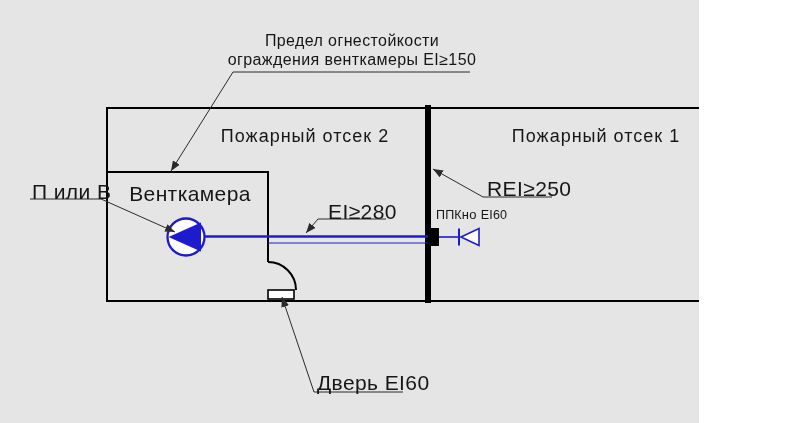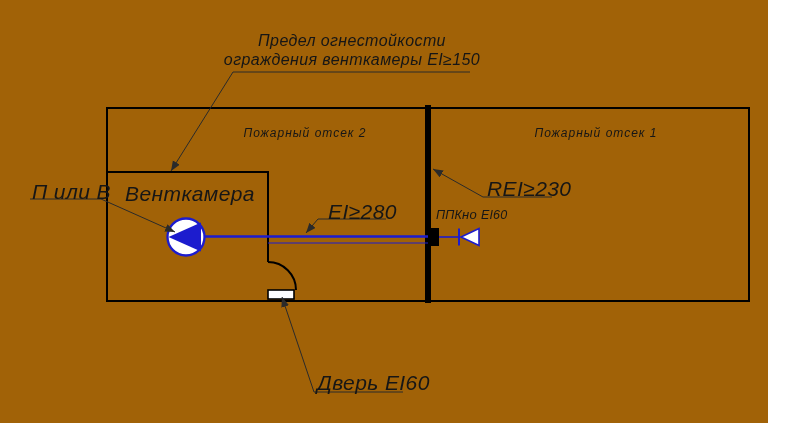--- a/index.html
+++ b/index.html
@@ -1,23 +1,23 @@
 <!DOCTYPE html>
 <html><head>
 <meta charset="utf-8">
 <style>
   html,body{margin:0;padding:0;background:#ffffff;}
   #stage{
-    position:relative;width:768px;height:423px;background:#a16207;overflow:hidden;
-    font-family:"Liberation Sans", sans-serif;color:#141414;font-style:italic;
+    position:relative;width:699px;height:423px;background:#e5e5e5;overflow:hidden;
+    font-family:"Liberation Sans", sans-serif;color:#141414;
   }
   #drawing{position:absolute;left:0;top:0;}
   .lbl{position:absolute;white-space:nowrap;font-size:21px;letter-spacing:.4px;color:#161616;}
   .lbl.center{transform:translateX(-50%);text-align:center;}
-  .compartment{font-size:12px;letter-spacing:1px;}
+  .compartment{font-size:18px;letter-spacing:1px;}
   .note{line-height:19px;font-size:16px;}
   .damper-lbl{font-size:12.5px;letter-spacing:.2px;}
   .damper-lbl .sub{font-size:13px;}
   .damper-lbl .rating{margin-left:4px;}
 </style>
 </head>
 <body>
 
 <div id="stage">
 
@@ -64,21 +64,21 @@
   <div class="lbl center compartment" style="left:305px;top:126px;">Пожарный отсек 2</div>
 
   <div class="lbl center compartment" style="left:596px;top:126px;">Пожарный отсек 1</div>
 
   <div class="lbl center" style="left:190px;top:182px;">Венткамера</div>
 
   <div class="lbl" style="left:32px;top:180px;">П или В</div>
 
   <div class="lbl" style="left:328px;top:200px;">EI≥280</div>
 
-  <div class="lbl" style="left:487px;top:177px;">REI≥230</div>
+  <div class="lbl" style="left:487px;top:177px;">REI≥250</div>
 
   <div class="lbl damper-lbl" style="left:436px;top:207px;">
     <span>ППК</span><span class="sub">но</span><span class="rating">EI60</span>
   </div>
 
   <div class="lbl" style="left:317px;top:371px;">Дверь EI60</div>
 
 </div>
 
 </body></html>

